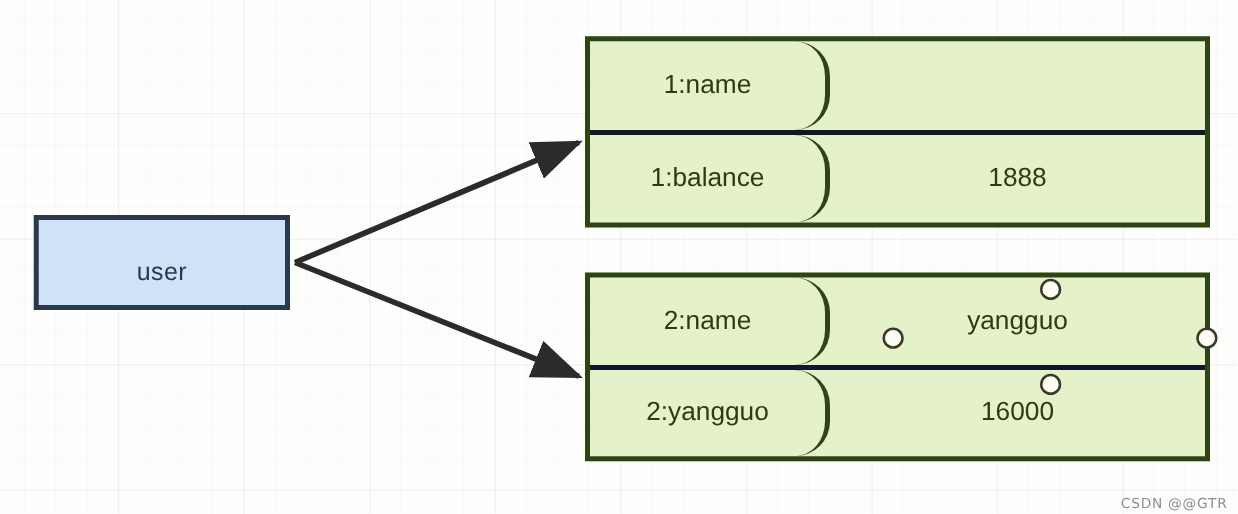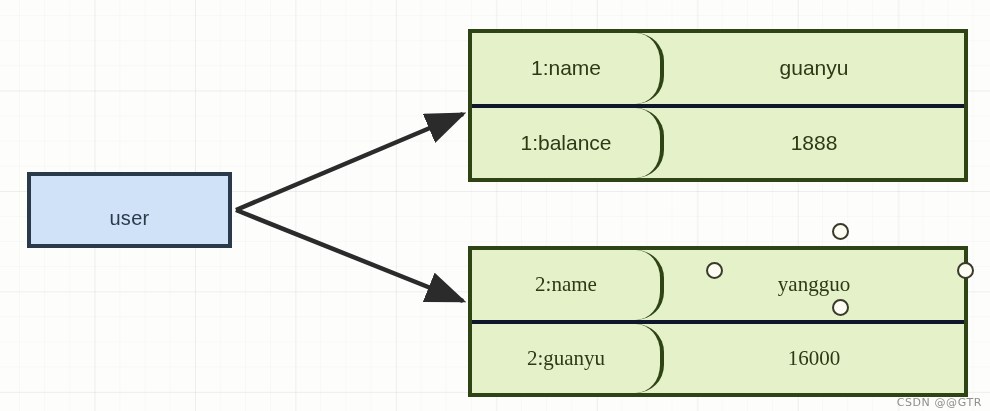--- a/index.html
+++ b/index.html
@@ -50,21 +50,21 @@
     position:absolute;
     left:468px;
     width:500px;
     border:4px solid #2f4414;
     box-sizing:border-box;
     background:#e4f1c9;
     display:flex;
     flex-direction:column;
   }
   #table-top{ top:29px; height:153px; }
-  #table-bottom{ top:246px; height:151px;font-family:Liberation Serif, serif; }
+  #table-bottom{ top:218px; height:151px; }
 
   .kv-row{
     display:flex;
     flex:1 1 0;
     box-sizing:border-box;
   }
   .kv-row + .kv-row{ border-top:4px solid #0f172a; }
 
   .kv-key{
     width:192px;
@@ -132,35 +132,34 @@
     <line x1="236" y1="210" x2="463" y2="301" stroke="#2b2b2b" stroke-width="4.5" marker-end="url(#arrowhead)"></line>
   </svg>
 
   <div class="entity-box">
     <span class="entity-label">user</span>
   </div>
 
   <div class="kv-table" id="table-top">
     <div class="kv-row">
       <div class="kv-key">1:name</div>
-      <div class="kv-val">guanyu</div>
     </div>
     <div class="kv-row">
       <div class="kv-key">1:balance</div>
       <div class="kv-val">1888</div>
     </div>
   </div>
 
   <div class="kv-table" id="table-bottom">
     <div class="kv-row">
       <div class="kv-key">2:name</div>
       <div class="kv-val">yangguo</div>
     </div>
     <div class="kv-row">
-      <div class="kv-key">2:guanyu</div>
+      <div class="kv-key">2:yangguo</div>
       <div class="kv-val">16000</div>
     </div>
   </div>
 
   <div class="handle" style="left:832px; top:223px;"></div>
   <div class="handle" style="left:706px; top:262px;"></div>
   <div class="handle" style="left:957px; top:262px;"></div>
   <div class="handle" style="left:832px; top:299px;"></div>
 
   <div class="watermark">CSDN @@GTR</div>

